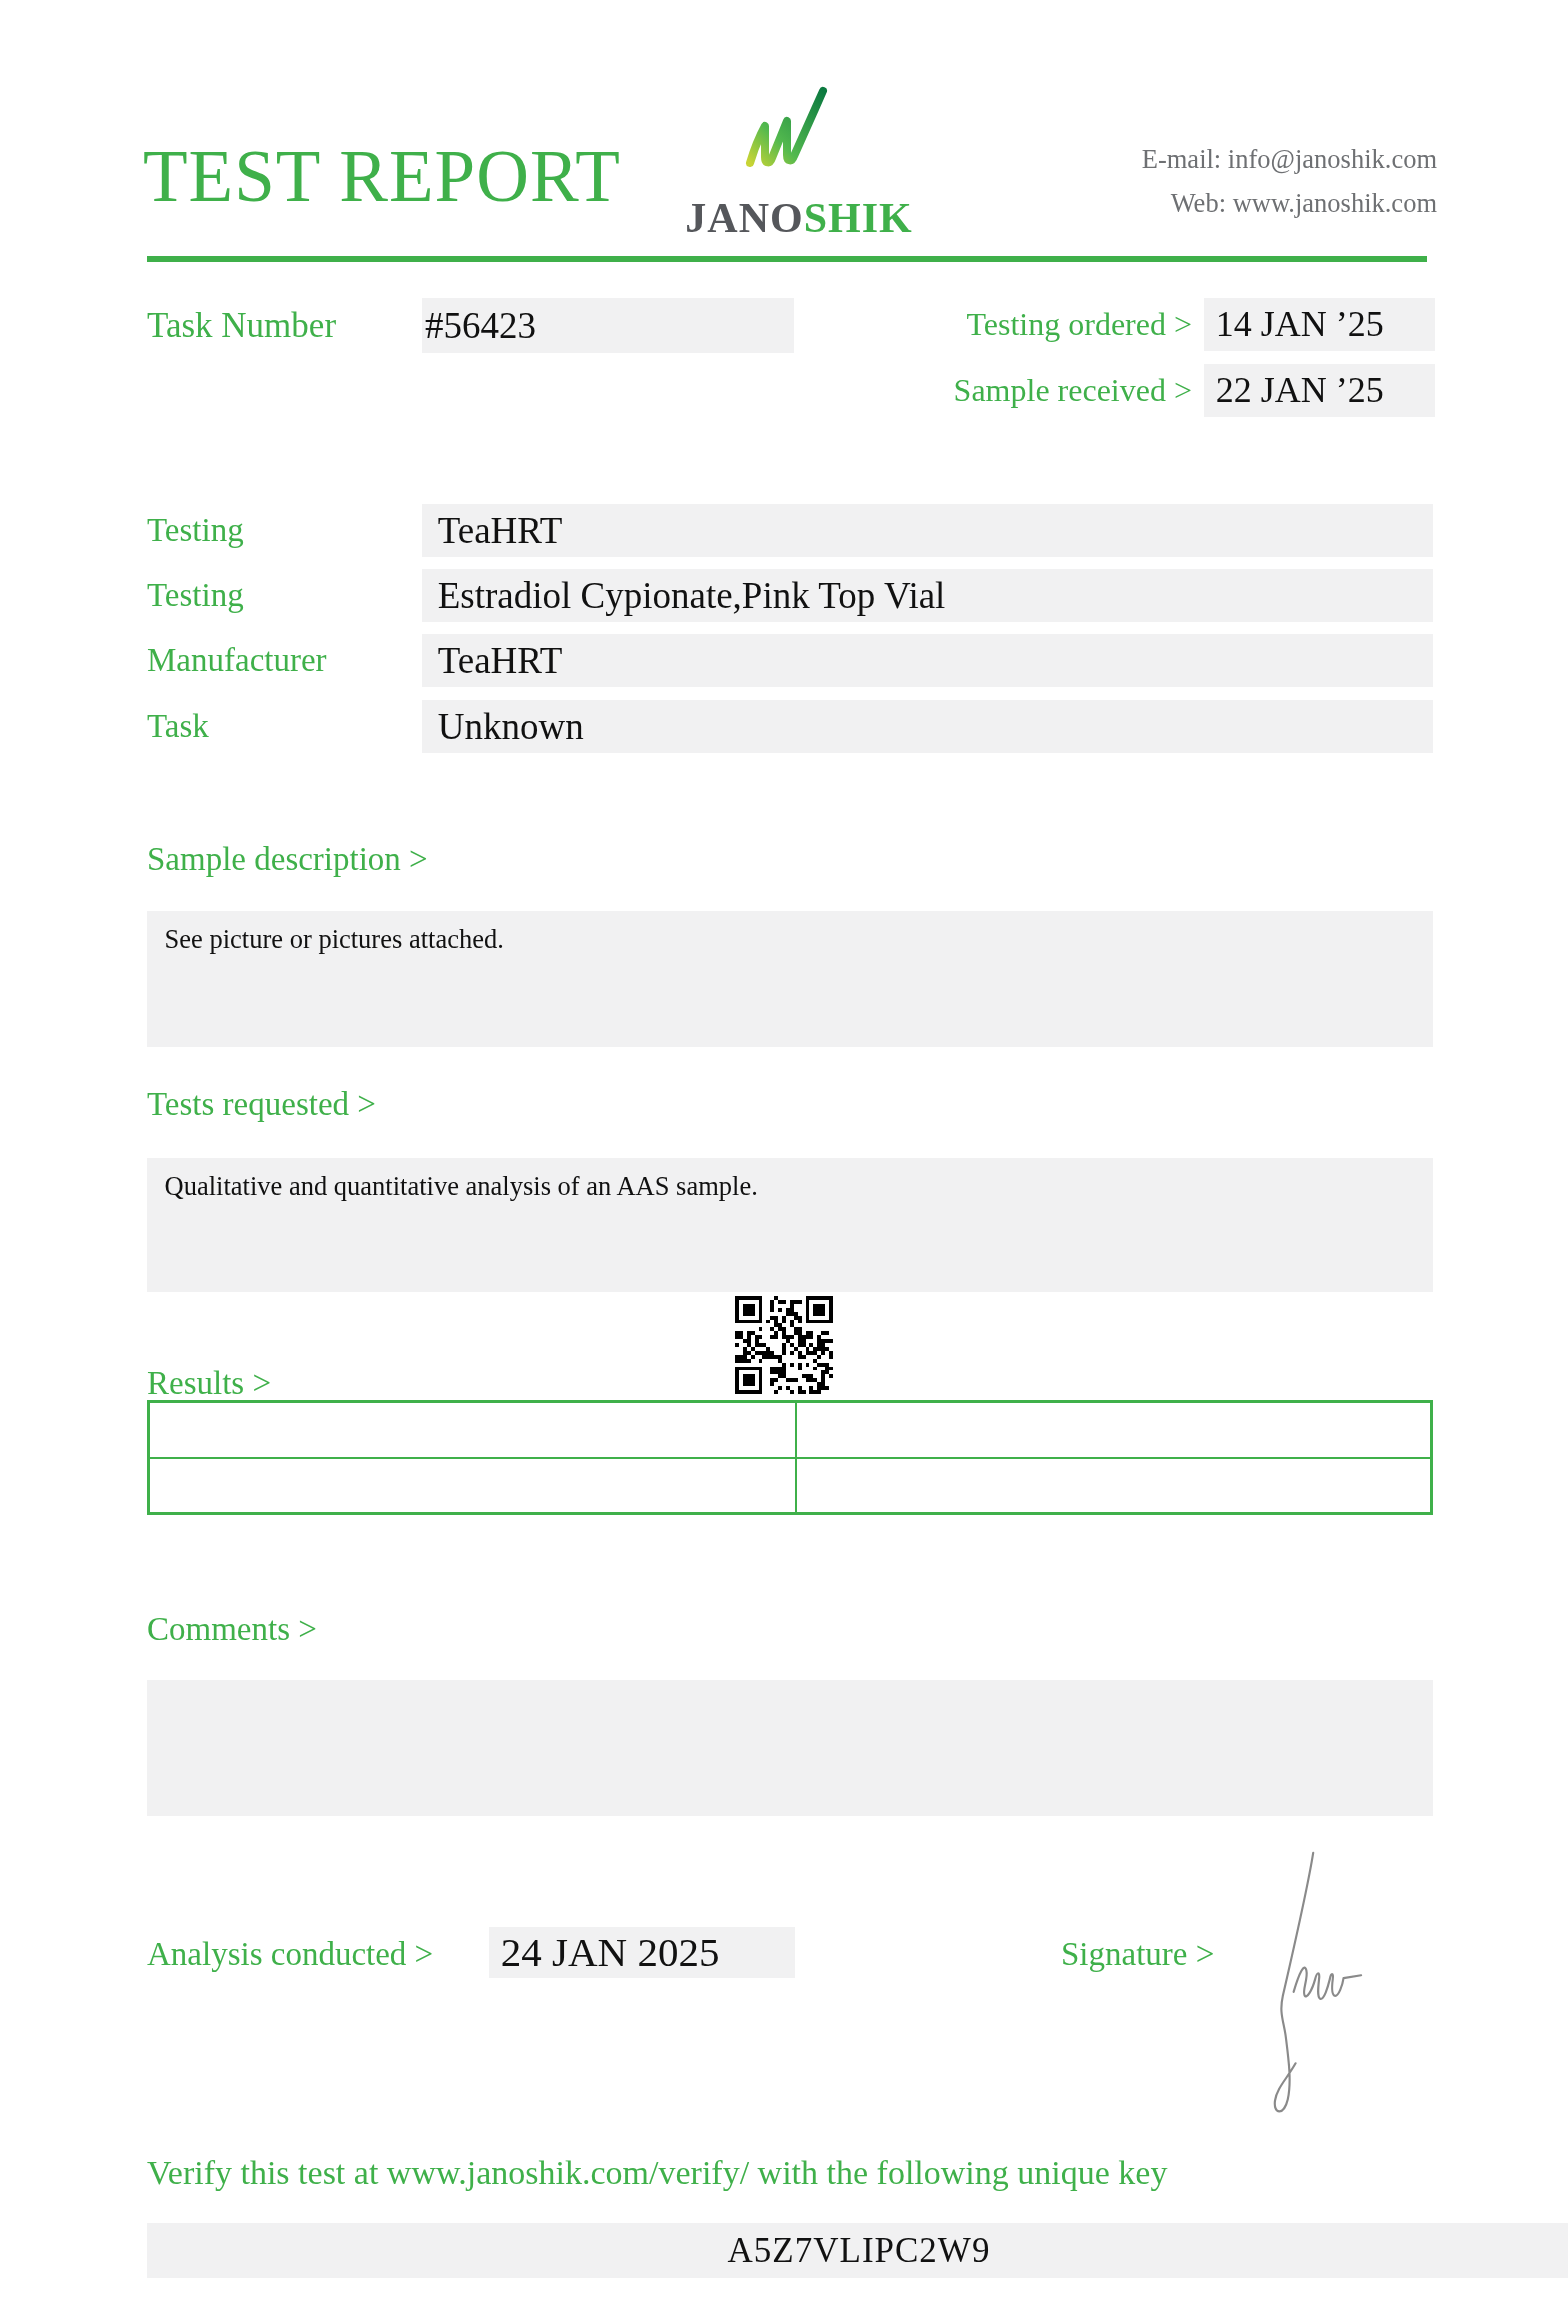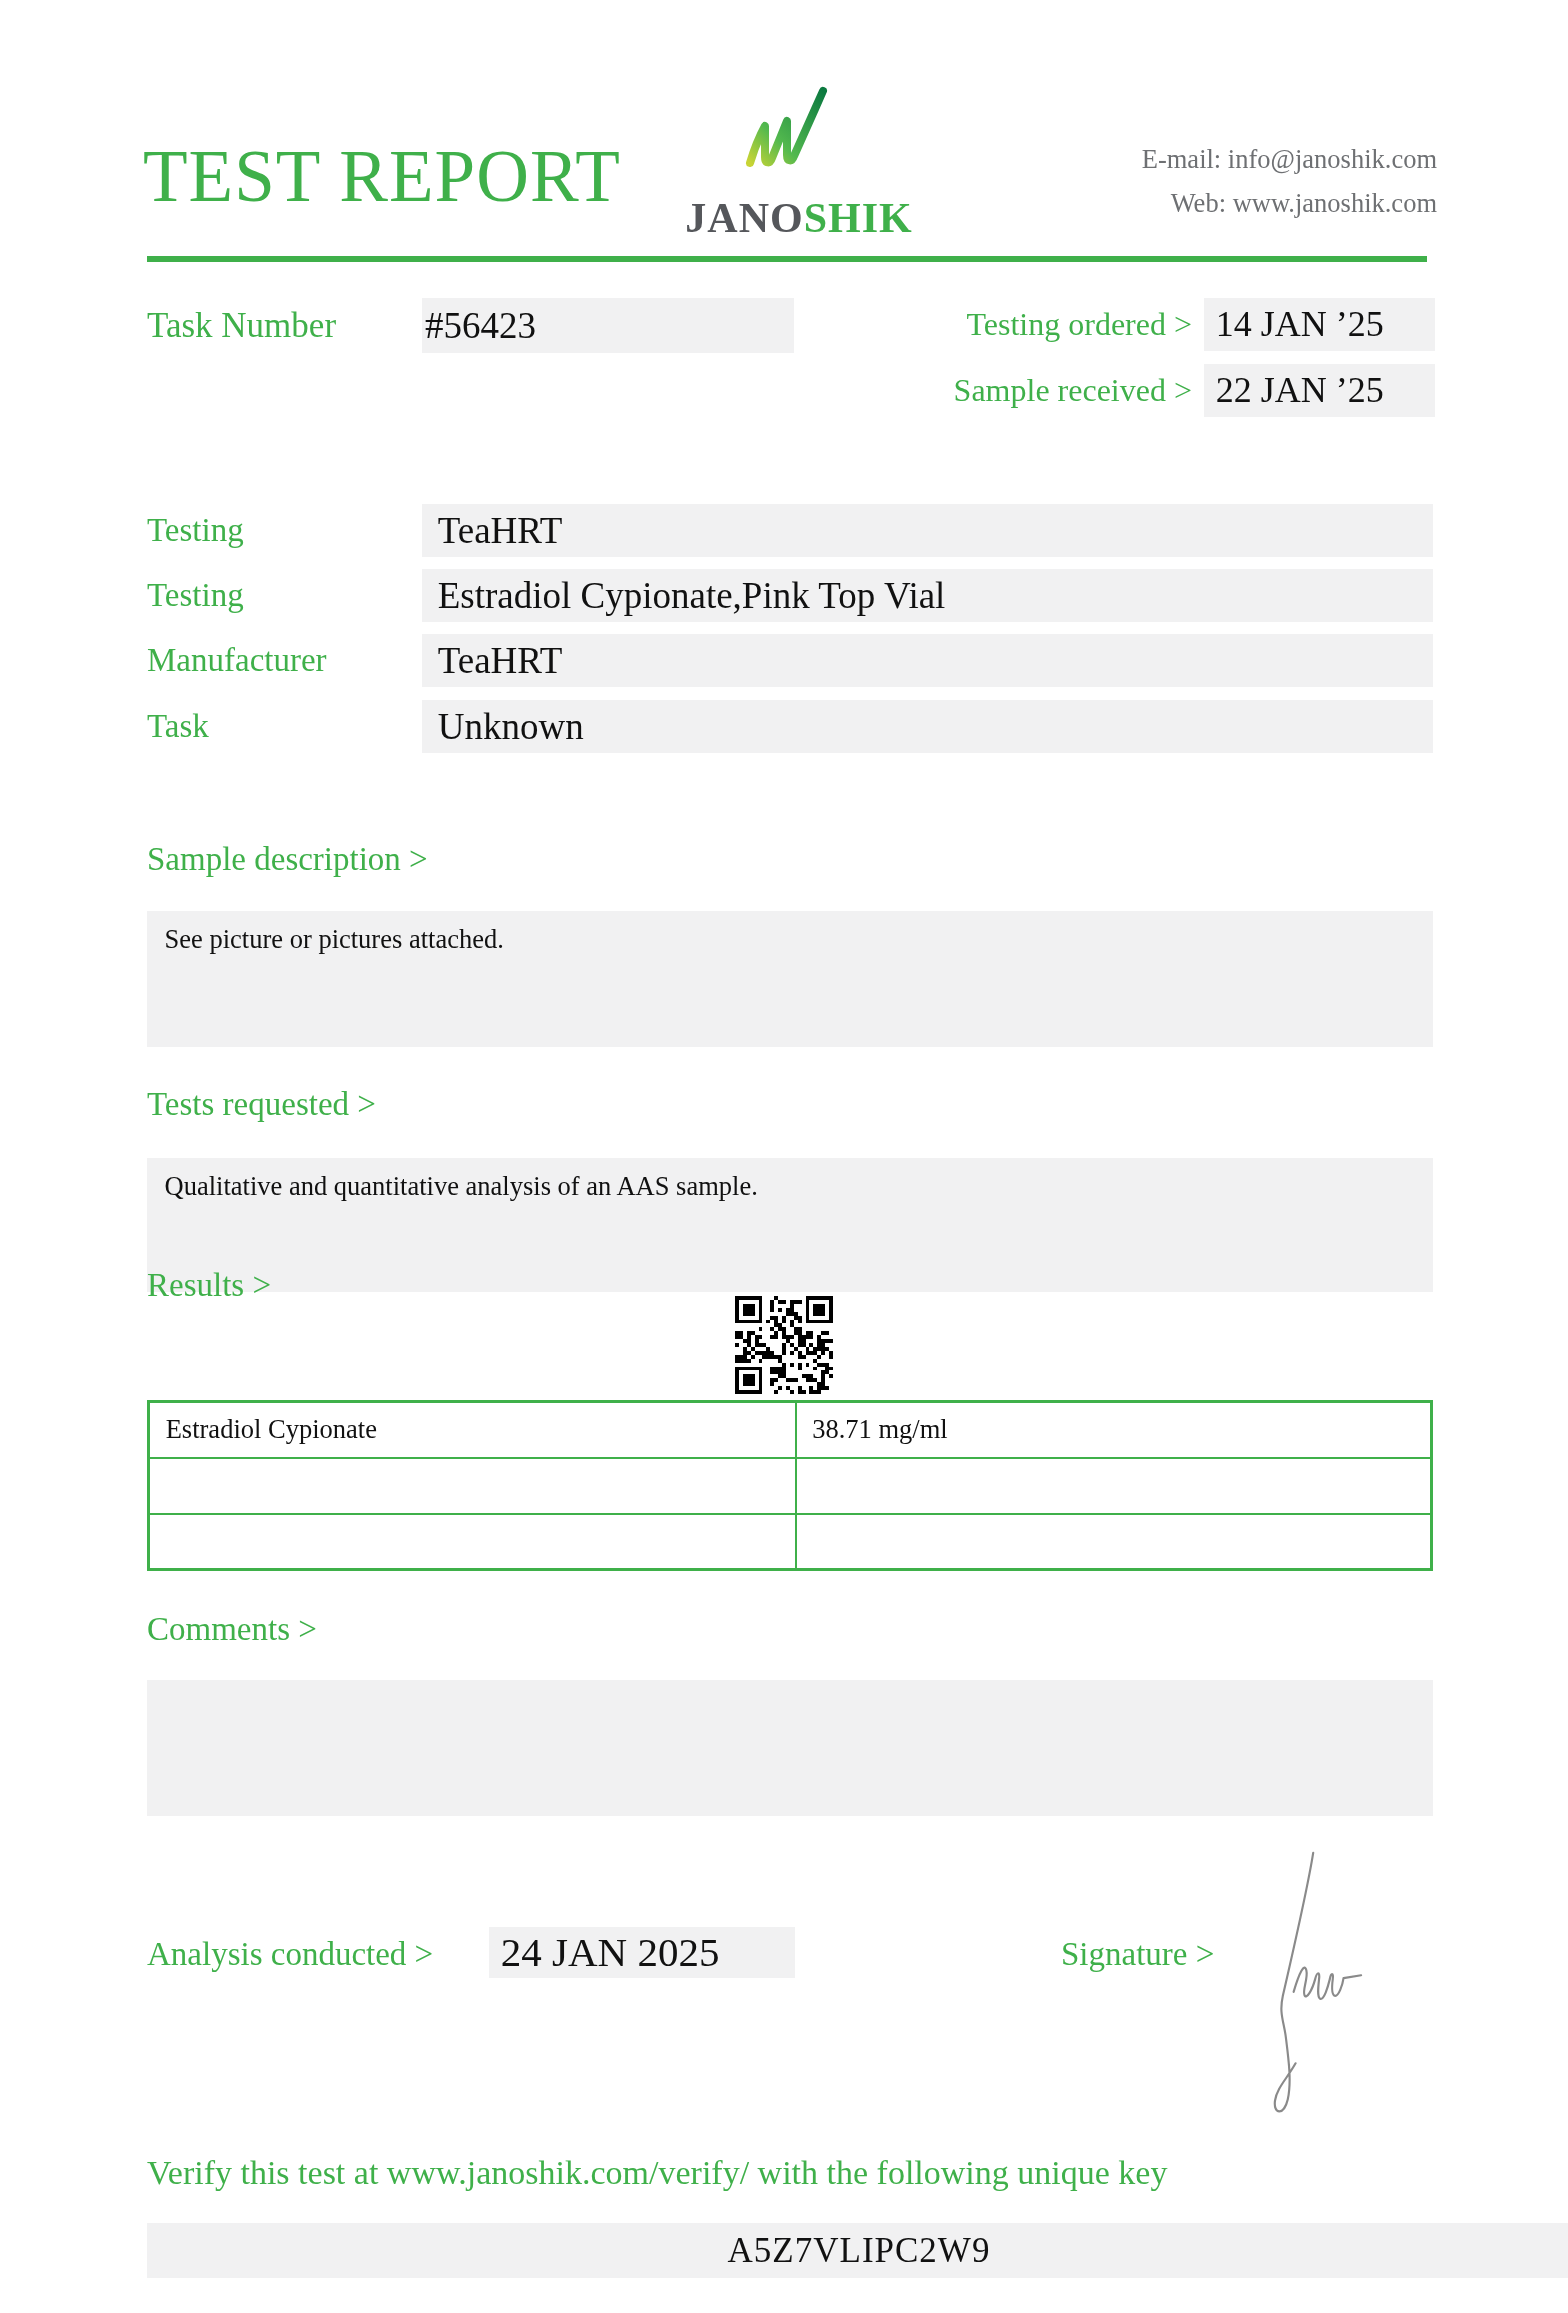--- a/index.html
+++ b/index.html
@@ -33,21 +33,21 @@
   .date-box{left:1204px;width:231px;height:53px;background:var(--box_gray);font-size:36px;line-height:53px;padding-left:11.8px;white-space:nowrap}
   .r1{top:298px}.r2{top:364px}
 
   
   .info-label{left:147px;height:53px;line-height:53px;font-size:33px;color:var(--green);white-space:nowrap}
   .info-box{left:422px;width:1011px;height:53px;background:var(--box_gray);font-size:37px;line-height:53px;padding-left:15.7px;white-space:nowrap}
   .i1{top:504px}.i2{top:569px}.i3{top:634px}.i4{top:700px}
 
   
   .sec{left:147px;font-size:33px;color:var(--green);white-space:nowrap}
-  .sec-desc{top:841px}.sec-tests{top:1086px}.sec-results{top:1267px}.sec-comments{top:1611px}
+  .sec-desc{top:841px}.sec-tests{top:1086px}.sec-results{top:1365px}.sec-comments{top:1611px}
   .bigbox{left:147px;width:1286px;background:var(--box_gray);font-size:26.5px;color:var(--ink);padding:11.8px 17.6px;line-height:33px}
   .box-desc{top:911px;height:136px}
   .box-tests{top:1158px;height:134px}
   .box-comments{top:1680px;height:136px}
 
   .qr{left:735px;top:1296px;width:98px;height:98px;shape-rendering:crispEdges}
 
   
   .results-table{left:147px;top:1400px;width:1286px;border-collapse:collapse;border:3.9px solid var(--green)}
   .results-table td{border:2.9px solid var(--green);height:56px;font-size:26.5px;color:var(--ink);padding:0 0 0 15.7px;background:#fff}
@@ -117,24 +117,20 @@
 
   <svg class="abs qr" viewBox="0 0 100 100" aria-hidden="true">
     <rect width="100" height="100" fill="#fff"></rect>
     <path id="qr-path" fill="#000" d="M0 0h4v4h-4zM0 4h4v4h-4zM0 8h4v4h-4zM0 12h4v4h-4zM0 16h4v4h-4zM0 20h4v4h-4zM0 24h4v4h-4zM4 0h4v4h-4zM4 24h4v4h-4zM8 0h4v4h-4zM8 8h4v4h-4zM8 12h4v4h-4zM8 16h4v4h-4zM8 24h4v4h-4zM12 0h4v4h-4zM12 8h4v4h-4zM12 12h4v4h-4zM12 16h4v4h-4zM12 24h4v4h-4zM16 0h4v4h-4zM16 8h4v4h-4zM16 12h4v4h-4zM16 16h4v4h-4zM16 24h4v4h-4zM20 0h4v4h-4zM20 24h4v4h-4zM24 0h4v4h-4zM24 4h4v4h-4zM24 8h4v4h-4zM24 12h4v4h-4zM24 16h4v4h-4zM24 20h4v4h-4zM24 24h4v4h-4zM72 0h4v4h-4zM72 4h4v4h-4zM72 8h4v4h-4zM72 12h4v4h-4zM72 16h4v4h-4zM72 20h4v4h-4zM72 24h4v4h-4zM76 0h4v4h-4zM76 24h4v4h-4zM80 0h4v4h-4zM80 8h4v4h-4zM80 12h4v4h-4zM80 16h4v4h-4zM80 24h4v4h-4zM84 0h4v4h-4zM84 8h4v4h-4zM84 12h4v4h-4zM84 16h4v4h-4zM84 24h4v4h-4zM88 0h4v4h-4zM88 8h4v4h-4zM88 12h4v4h-4zM88 16h4v4h-4zM88 24h4v4h-4zM92 0h4v4h-4zM92 24h4v4h-4zM96 0h4v4h-4zM96 4h4v4h-4zM96 8h4v4h-4zM96 12h4v4h-4zM96 16h4v4h-4zM96 20h4v4h-4zM96 24h4v4h-4zM0 72h4v4h-4zM0 76h4v4h-4zM0 80h4v4h-4zM0 84h4v4h-4zM0 88h4v4h-4zM0 92h4v4h-4zM0 96h4v4h-4zM4 72h4v4h-4zM4 96h4v4h-4zM8 72h4v4h-4zM8 80h4v4h-4zM8 84h4v4h-4zM8 88h4v4h-4zM8 96h4v4h-4zM12 72h4v4h-4zM12 80h4v4h-4zM12 84h4v4h-4zM12 88h4v4h-4zM12 96h4v4h-4zM16 72h4v4h-4zM16 80h4v4h-4zM16 84h4v4h-4zM16 88h4v4h-4zM16 96h4v4h-4zM20 72h4v4h-4zM20 96h4v4h-4zM24 72h4v4h-4zM24 76h4v4h-4zM24 80h4v4h-4zM24 84h4v4h-4zM24 88h4v4h-4zM24 92h4v4h-4zM24 96h4v4h-4zM32 24h4v4h-4zM24 32h4v4h-4zM40 24h4v4h-4zM24 40h4v4h-4zM48 24h4v4h-4zM24 48h4v4h-4zM56 24h4v4h-4zM24 56h4v4h-4zM64 24h4v4h-4zM24 64h4v4h-4zM40 0h4v4h-4zM36 4h4v4h-4zM44 4h4v4h-4zM48 4h4v4h-4zM56 4h4v4h-4zM60 4h4v4h-4zM64 4h4v4h-4zM36 8h4v4h-4zM56 8h4v4h-4zM36 12h4v4h-4zM44 12h4v4h-4zM52 12h4v4h-4zM56 12h4v4h-4zM52 16h4v4h-4zM56 16h4v4h-4zM60 16h4v4h-4zM36 20h4v4h-4zM40 20h4v4h-4zM48 20h4v4h-4zM60 20h4v4h-4zM64 20h4v4h-4zM40 28h4v4h-4zM44 28h4v4h-4zM56 28h4v4h-4zM36 32h4v4h-4zM44 32h4v4h-4zM48 32h4v4h-4zM60 32h4v4h-4zM64 32h4v4h-4zM0 36h4v4h-4zM4 36h4v4h-4zM12 36h4v4h-4zM16 36h4v4h-4zM40 36h4v4h-4zM48 36h4v4h-4zM60 36h4v4h-4zM64 36h4v4h-4zM72 36h4v4h-4zM76 36h4v4h-4zM88 36h4v4h-4zM92 36h4v4h-4zM0 40h4v4h-4zM4 40h4v4h-4zM12 40h4v4h-4zM20 40h4v4h-4zM36 40h4v4h-4zM40 40h4v4h-4zM48 40h4v4h-4zM52 40h4v4h-4zM56 40h4v4h-4zM64 40h4v4h-4zM68 40h4v4h-4zM72 40h4v4h-4zM76 40h4v4h-4zM84 40h4v4h-4zM8 44h4v4h-4zM12 44h4v4h-4zM20 44h4v4h-4zM52 44h4v4h-4zM64 44h4v4h-4zM68 44h4v4h-4zM84 44h4v4h-4zM88 44h4v4h-4zM92 44h4v4h-4zM96 44h4v4h-4zM0 48h4v4h-4zM12 48h4v4h-4zM20 48h4v4h-4zM28 48h4v4h-4zM48 48h4v4h-4zM56 48h4v4h-4zM64 48h4v4h-4zM68 48h4v4h-4zM76 48h4v4h-4zM84 48h4v4h-4zM88 48h4v4h-4zM8 52h4v4h-4zM16 52h4v4h-4zM32 52h4v4h-4zM48 52h4v4h-4zM60 52h4v4h-4zM72 52h4v4h-4zM80 52h4v4h-4zM84 52h4v4h-4zM88 52h4v4h-4zM92 52h4v4h-4zM8 56h4v4h-4zM12 56h4v4h-4zM20 56h4v4h-4zM28 56h4v4h-4zM32 56h4v4h-4zM36 56h4v4h-4zM48 56h4v4h-4zM56 56h4v4h-4zM64 56h4v4h-4zM72 56h4v4h-4zM76 56h4v4h-4zM80 56h4v4h-4zM88 56h4v4h-4zM96 56h4v4h-4zM0 60h4v4h-4zM4 60h4v4h-4zM8 60h4v4h-4zM16 60h4v4h-4zM28 60h4v4h-4zM32 60h4v4h-4zM36 60h4v4h-4zM40 60h4v4h-4zM44 60h4v4h-4zM64 60h4v4h-4zM68 60h4v4h-4zM84 60h4v4h-4zM96 60h4v4h-4zM0 64h4v4h-4zM4 64h4v4h-4zM8 64h4v4h-4zM12 64h4v4h-4zM44 64h4v4h-4zM80 64h4v4h-4zM48 68h4v4h-4zM56 68h4v4h-4zM64 68h4v4h-4zM72 68h4v4h-4zM84 68h4v4h-4zM88 68h4v4h-4zM92 68h4v4h-4zM36 72h4v4h-4zM40 72h4v4h-4zM44 72h4v4h-4zM48 72h4v4h-4zM64 72h4v4h-4zM80 72h4v4h-4zM92 72h4v4h-4zM96 72h4v4h-4zM36 76h4v4h-4zM40 76h4v4h-4zM44 76h4v4h-4zM48 76h4v4h-4zM88 76h4v4h-4zM92 76h4v4h-4zM44 80h4v4h-4zM48 80h4v4h-4zM68 80h4v4h-4zM72 80h4v4h-4zM76 80h4v4h-4zM88 80h4v4h-4zM96 80h4v4h-4zM36 84h4v4h-4zM40 84h4v4h-4zM52 84h4v4h-4zM56 84h4v4h-4zM60 84h4v4h-4zM72 84h4v4h-4zM76 84h4v4h-4zM80 84h4v4h-4zM88 84h4v4h-4zM36 88h4v4h-4zM84 88h4v4h-4zM88 88h4v4h-4zM44 92h4v4h-4zM52 92h4v4h-4zM64 92h4v4h-4zM76 92h4v4h-4zM84 92h4v4h-4zM88 92h4v4h-4zM92 92h4v4h-4zM40 96h4v4h-4zM56 96h4v4h-4zM64 96h4v4h-4zM68 96h4v4h-4zM76 96h4v4h-4zM80 96h4v4h-4zM84 96h4v4h-4z"></path>
   </svg>
 
   <div class="abs sec sec-results">Results &gt;</div>
   <table class="abs results-table">
     <tbody>
       <tr>
-        <td class="c1">Estradiol Cypionate</td>
-        <td>38.71 mg/ml</td>
-      </tr>
-      <tr>
         <td class="c1"></td>
         <td></td>
       </tr>
       <tr>
         <td class="c1"></td>
         <td></td>
       </tr>
     </tbody>
   </table>
 

